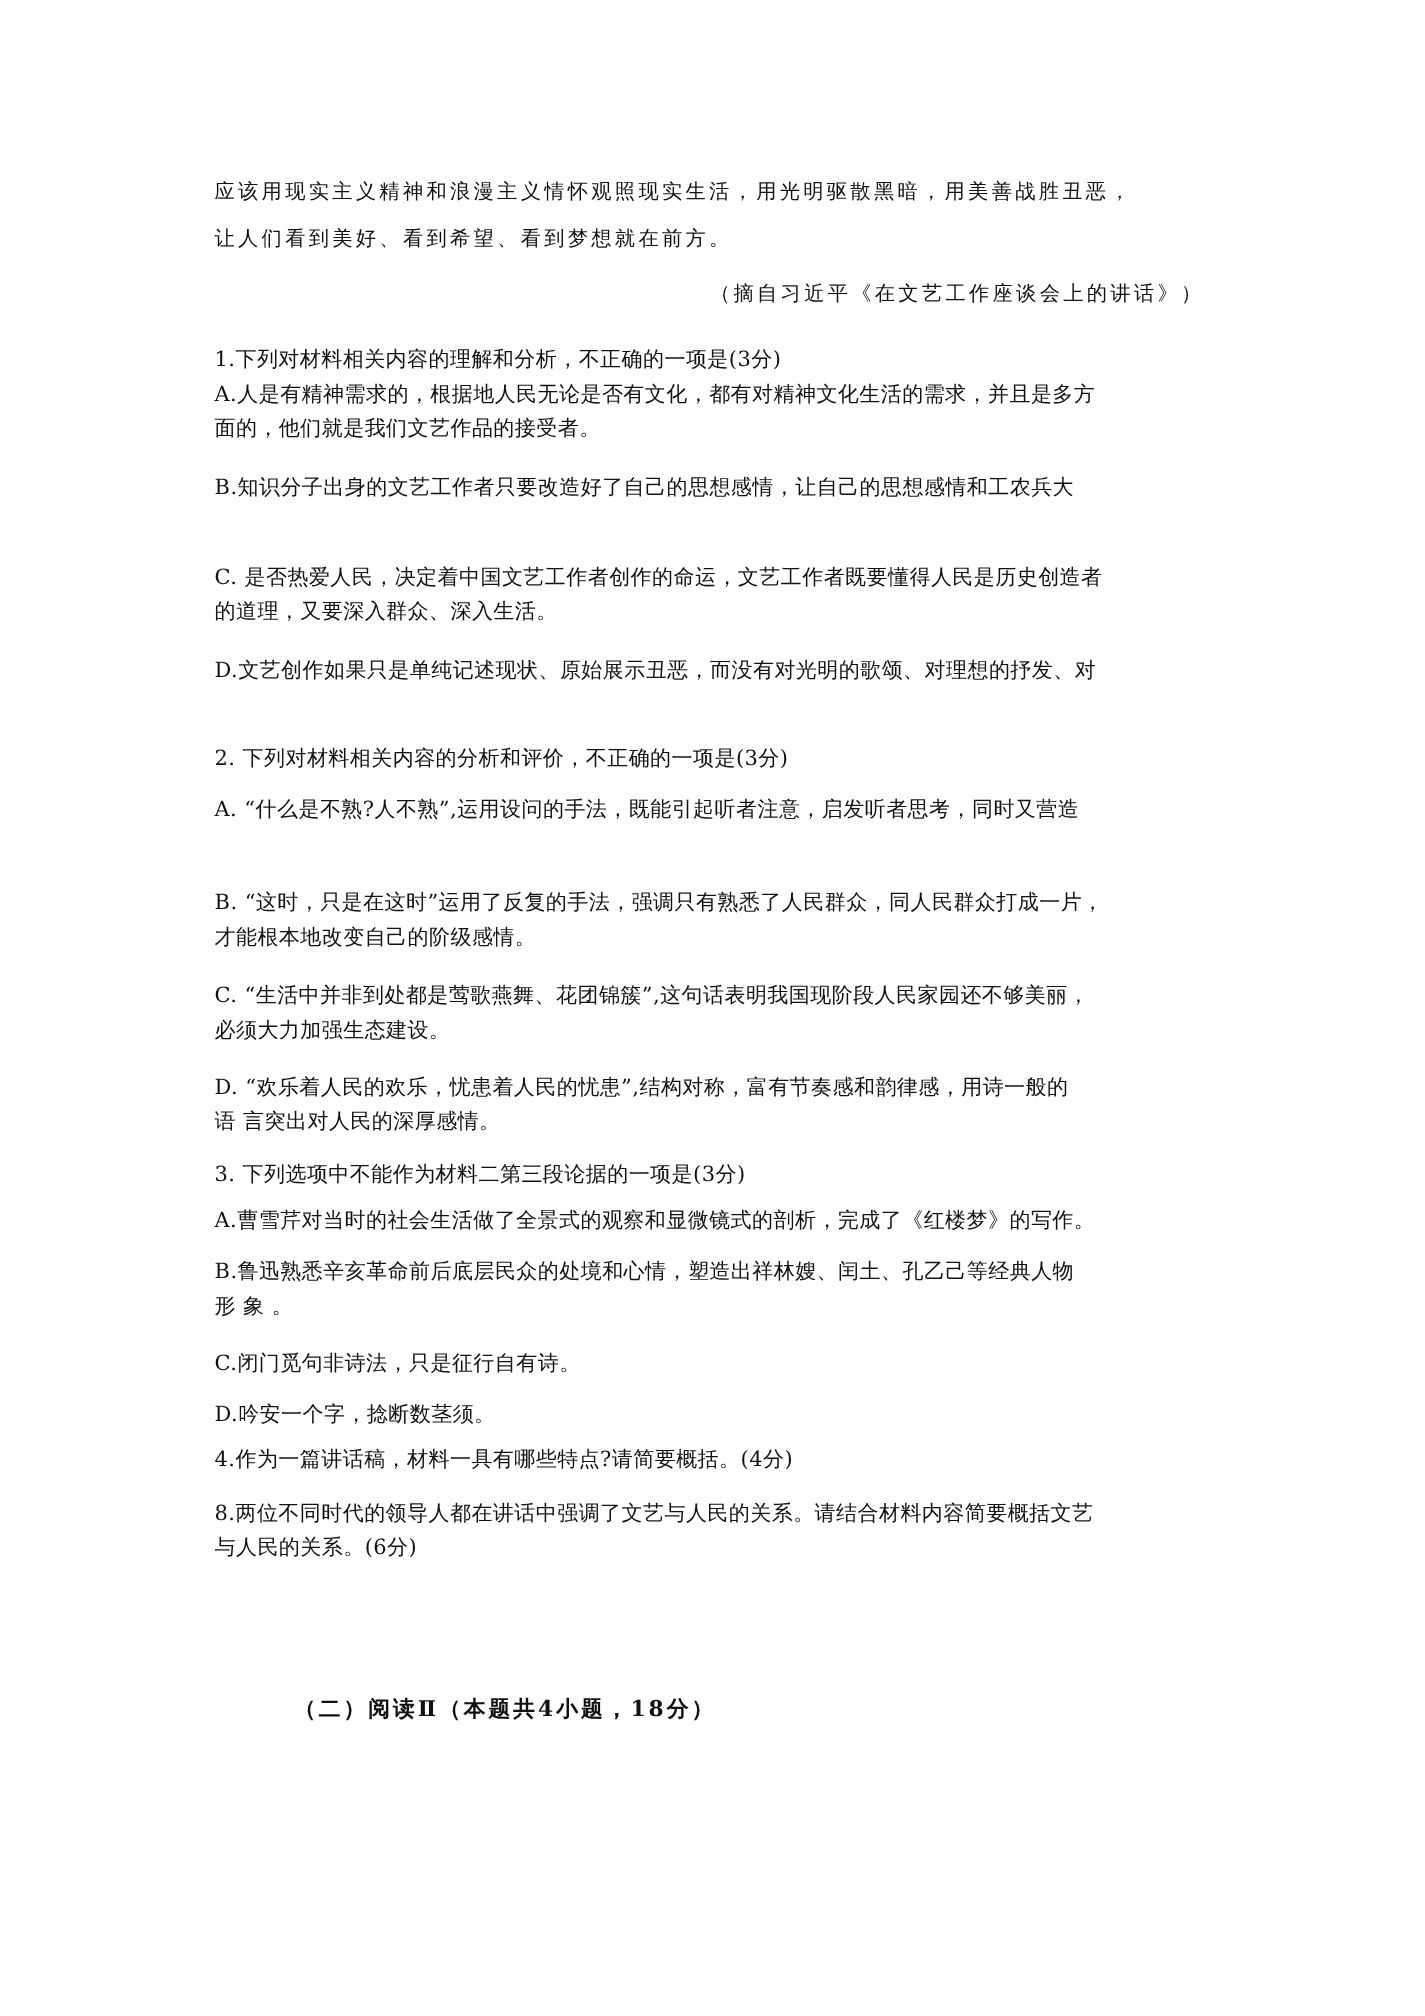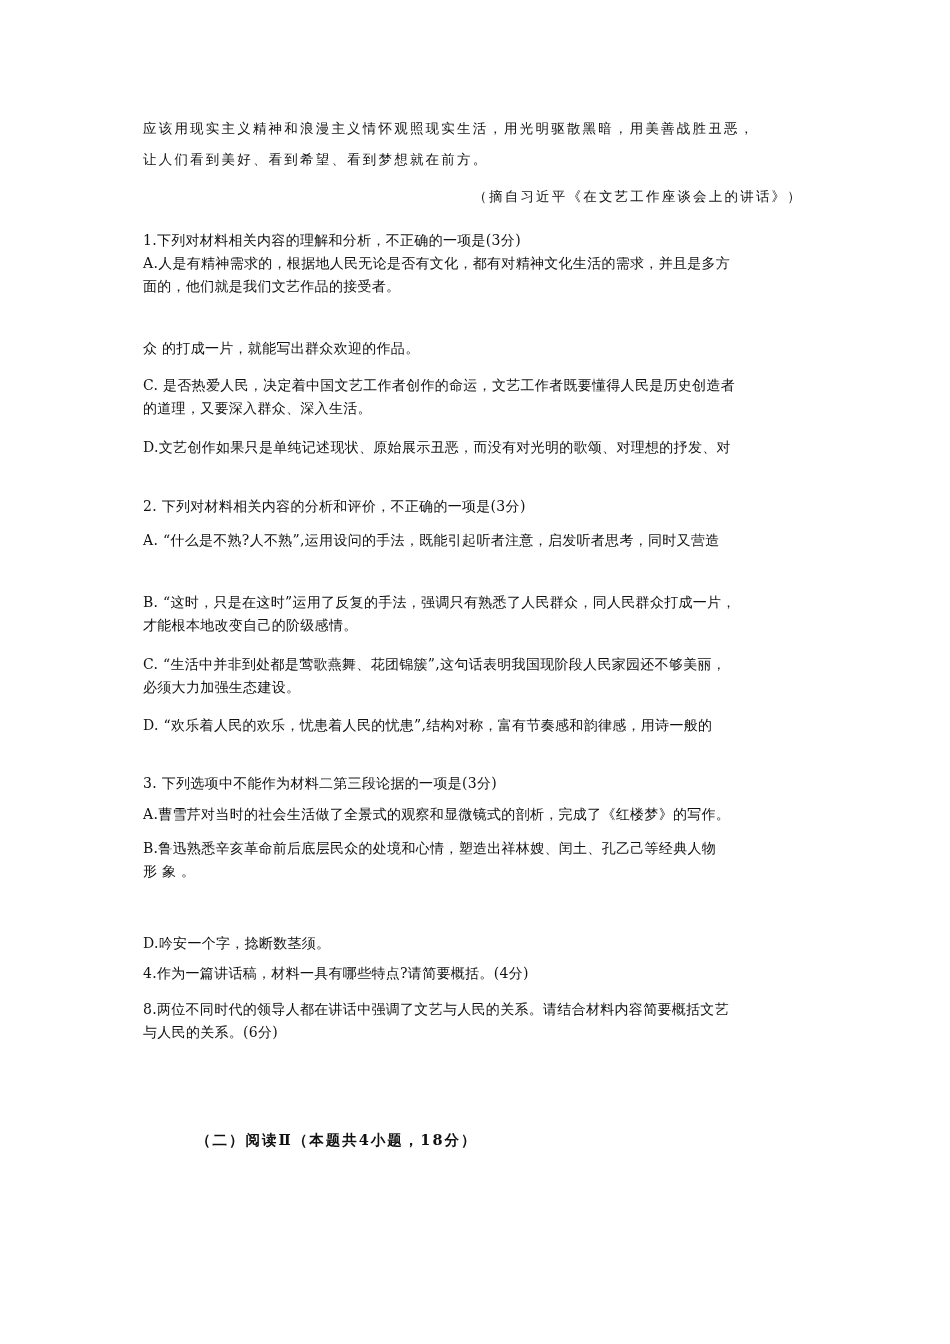--- a/index.html
+++ b/index.html
@@ -23,37 +23,39 @@
 
 <div class="page">
 
   <div class="line kai" style="top:115px;">应该用现实主义精神和浪漫主义情怀观照现实生活，用光明驱散黑暗，用美善战胜丑恶，</div>
   <div class="line kai" style="top:146px;">让人们看到美好、看到希望、看到梦想就在前方。</div>
   <div class="line kai right" style="top:183px;">（摘自习近平《在文艺工作座谈会上的讲话》）</div>
 
   <div class="line" style="top:215px;margin-top:12px;">1.下列对材料相关内容的理解和分析，不正确的一项是(3分)</div>
   <div class="line" style="top:250px;">A.人是有精神需求的，根据地人民无论是否有文化，都有对精神文化生活的需求，并且是多方</div>
   <div class="line" style="top:273px;">面的，他们就是我们文艺作品的接受者。</div>
-  <div class="line" style="top:335px;">众  的打成一片，就能写出群众欢迎的作品。</div>
+  <div class="line" style="top:312px;">B.知识分子出身的文艺工作者只要改造好了自己的思想感情，让自己的思想感情和工农兵大</div>
   <div class="line" style="top:372px;">C.  是否热爱人民，决定着中国文艺工作者创作的命运，文艺工作者既要懂得人民是历史创造者</div>
   <div class="line" style="top:434px;">D.文艺创作如果只是单纯记述现状、原始展示丑恶，而没有对光明的歌颂、对理想的抒发、对</div>
   <div class="line" style="top:395px;">的道理，又要深入群众、深入生活。</div>
 
   <div class="line" style="top:493px;">2.  下列对材料相关内容的分析和评价，不正确的一项是(3分)</div>
   <div class="line" style="top:527px;">A.  “什么是不熟?人不熟”,运用设问的手法，既能引起听者注意，启发听者思考，同时又营造</div>
   <div class="line" style="top:589px;">B.  “这时，只是在这时”运用了反复的手法，强调只有熟悉了人民群众，同人民群众打成一片，</div>
   <div class="line" style="top:612px;">才能根本地改变自己的阶级感情。</div>
   <div class="line" style="top:651px;">C.  “生活中并非到处都是莺歌燕舞、花团锦簇”,这句话表明我国现阶段人民家园还不够美丽，</div>
   <div class="line" style="top:674px;">必须大力加强生态建设。</div>
   <div class="line" style="top:712px;">D.  “欢乐着人民的欢乐，忧患着人民的忧患”,结构对称，富有节奏感和韵律感，用诗一般的</div>
+  <div class="line" style="top:735px;">语  言突出对人民的深厚感情。</div>
 
   <div class="line" style="top:770px;">3.  下列选项中不能作为材料二第三段论据的一项是(3分)</div>
   <div class="line" style="top:801px;">A.曹雪芹对当时的社会生活做了全景式的观察和显微镜式的剖析，完成了《红楼梦》的写作。</div>
   <div class="line" style="top:835px;">B.鲁迅熟悉辛亥革命前后底层民众的处境和心情，塑造出祥林嫂、闰土、孔乙己等经典人物</div>
   <div class="line" style="top:858px;">形  象  。</div>
+  <div class="line" style="top:896px;">C.闭门觅句非诗法，只是征行自有诗。</div>
   <div class="line" style="top:930px;">D.吟安一个字，捻断数茎须。</div>
 
   <div class="line" style="top:960px;">4.作为一篇讲话稿，材料一具有哪些特点?请简要概括。(4分)</div>
 
   <div class="line" style="top:996px;">8.两位不同时代的领导人都在讲话中强调了文艺与人民的关系。请结合材料内容简要概括文艺</div>
   <div class="line" style="top:1019px;">与人民的关系。(6分)</div>
 
   <div class="line bold" style="top:1127px; left:170px;margin-left:26px;">（二）阅读Ⅱ（本题共4小题，18分）</div>
 
 </div>

